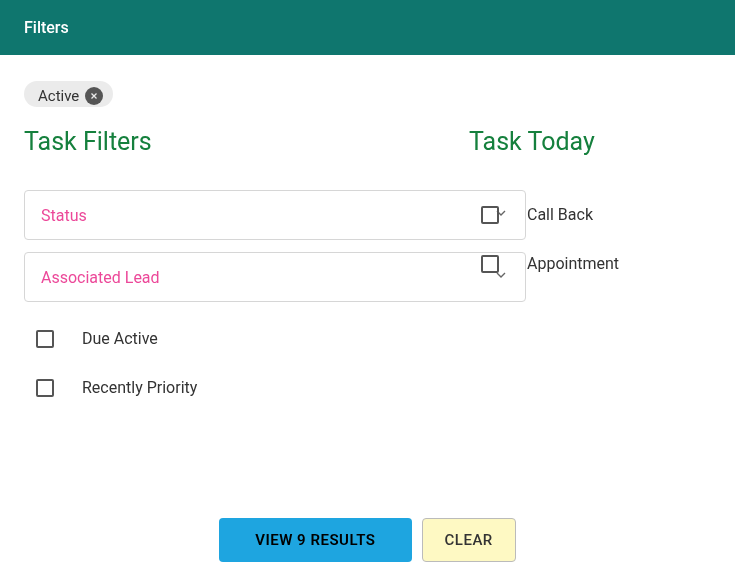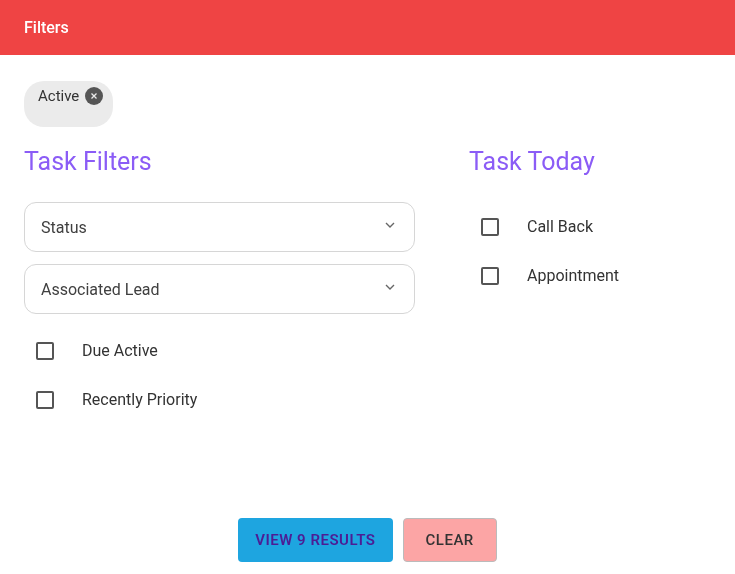--- a/index.html
+++ b/index.html
@@ -1,32 +1,32 @@
 <!DOCTYPE html>
 <html><head>
   <meta charset="utf-8">
   <style>
     * { margin: 0; padding: 0; box-sizing: border-box; font-family: -apple-system, BlinkMacSystemFont, "Segoe UI", Roboto, sans-serif; }
     body { background: #fff; width: 735px; height: 574px; overflow: hidden; position: relative; }
-    .header { background: #ef4444; color: #fff; padding: 18px 24px; font-size: 16px; font-weight: 500; }
+    .header { background: #0f766e; color: #fff; padding: 18px 24px; font-size: 16px; font-weight: 500; }
     .content { padding: 26px 24px 0; display: flex; flex-direction: column; }
-    .chip { display: inline-flex; align-items: center; background: #ebebeb; border-radius: 20px; padding: 6px 10px 22px 14px; font-size: 15px; color: #333; width: fit-content; }
+    .chip { display: inline-flex; align-items: center; background: #ebebeb; border-radius: 20px; padding: 6px 10px 2px 14px; font-size: 15px; color: #333; width: fit-content; }
     .chip-close { margin-left: 6px; width: 18px; height: 18px; border-radius: 50%; background: #555; color: #ebebeb; display: flex; align-items: center; justify-content: center; font-size: 12px; font-weight: bold; cursor: pointer; line-height: 1; }
     .columns { display: flex; margin-top: 20px; }
     .col-left { width: 445px; }
     .col-right { flex: 1; }
-    .section-title { font-size: 25px; font-weight: 400; color: #8b5cf6; margin-bottom: 26px; }
-    .select { border: 1px solid #d6d6d6; border-radius: 12px; padding: 14px 16px; font-size: 16px; color: #404040; display: flex; justify-content: space-between; align-items: center; cursor: pointer; margin-bottom: 12px; width: 391px; }
+    .section-title { font-size: 25px; font-weight: 400; color: #15803d; margin-bottom: 34px; }
+    .select { border: 1px solid #d6d6d6; border-radius: 4px; padding: 14px 16px; font-size: 16px; color: #ec4899; display: flex; justify-content: space-between; align-items: center; cursor: pointer; margin-bottom: 12px; width: 502px; }
     .select svg { width: 16px; height: 16px; }
     .check-row { display: flex; align-items: center; padding: 15px 12px; }
     .checkbox { width: 18px; height: 18px; border: 2px solid #555; border-radius: 2px; margin-right: 28px; cursor: pointer; flex-shrink: 0; }
     .check-label { font-size: 16px; color: #333; }
     .footer { position: absolute; bottom: 12px; left: 0; right: 0; display: flex; justify-content: center; gap: 10px; }
-    .btn-primary { background: #1ea5e0; color: #4c1d95; border: none; padding: 12px 17px; font-size: 15px; font-weight: 600; letter-spacing: 0.5px; border-radius: 4px; cursor: pointer; }
-    .btn-secondary { background: #fca5a5; color: #333; border: 1px solid #bbb; padding: 12px 22px; font-size: 15px; font-weight: 500; letter-spacing: 0.5px; border-radius: 4px; cursor: pointer; }
+    .btn-primary { background: #1ea5e0; color: #000000; border: none; padding: 12px 36px; font-size: 15px; font-weight: 600; letter-spacing: 0.5px; border-radius: 4px; cursor: pointer; }
+    .btn-secondary { background: #fef9c3; color: #333; border: 1px solid #bbb; padding: 12px 22px; font-size: 15px; font-weight: 500; letter-spacing: 0.5px; border-radius: 4px; cursor: pointer; }
   </style>
 </head>
 <body>
 
 <div class="header">
   <span>Filters</span>
 </div>
 
 <div class="content">
 

